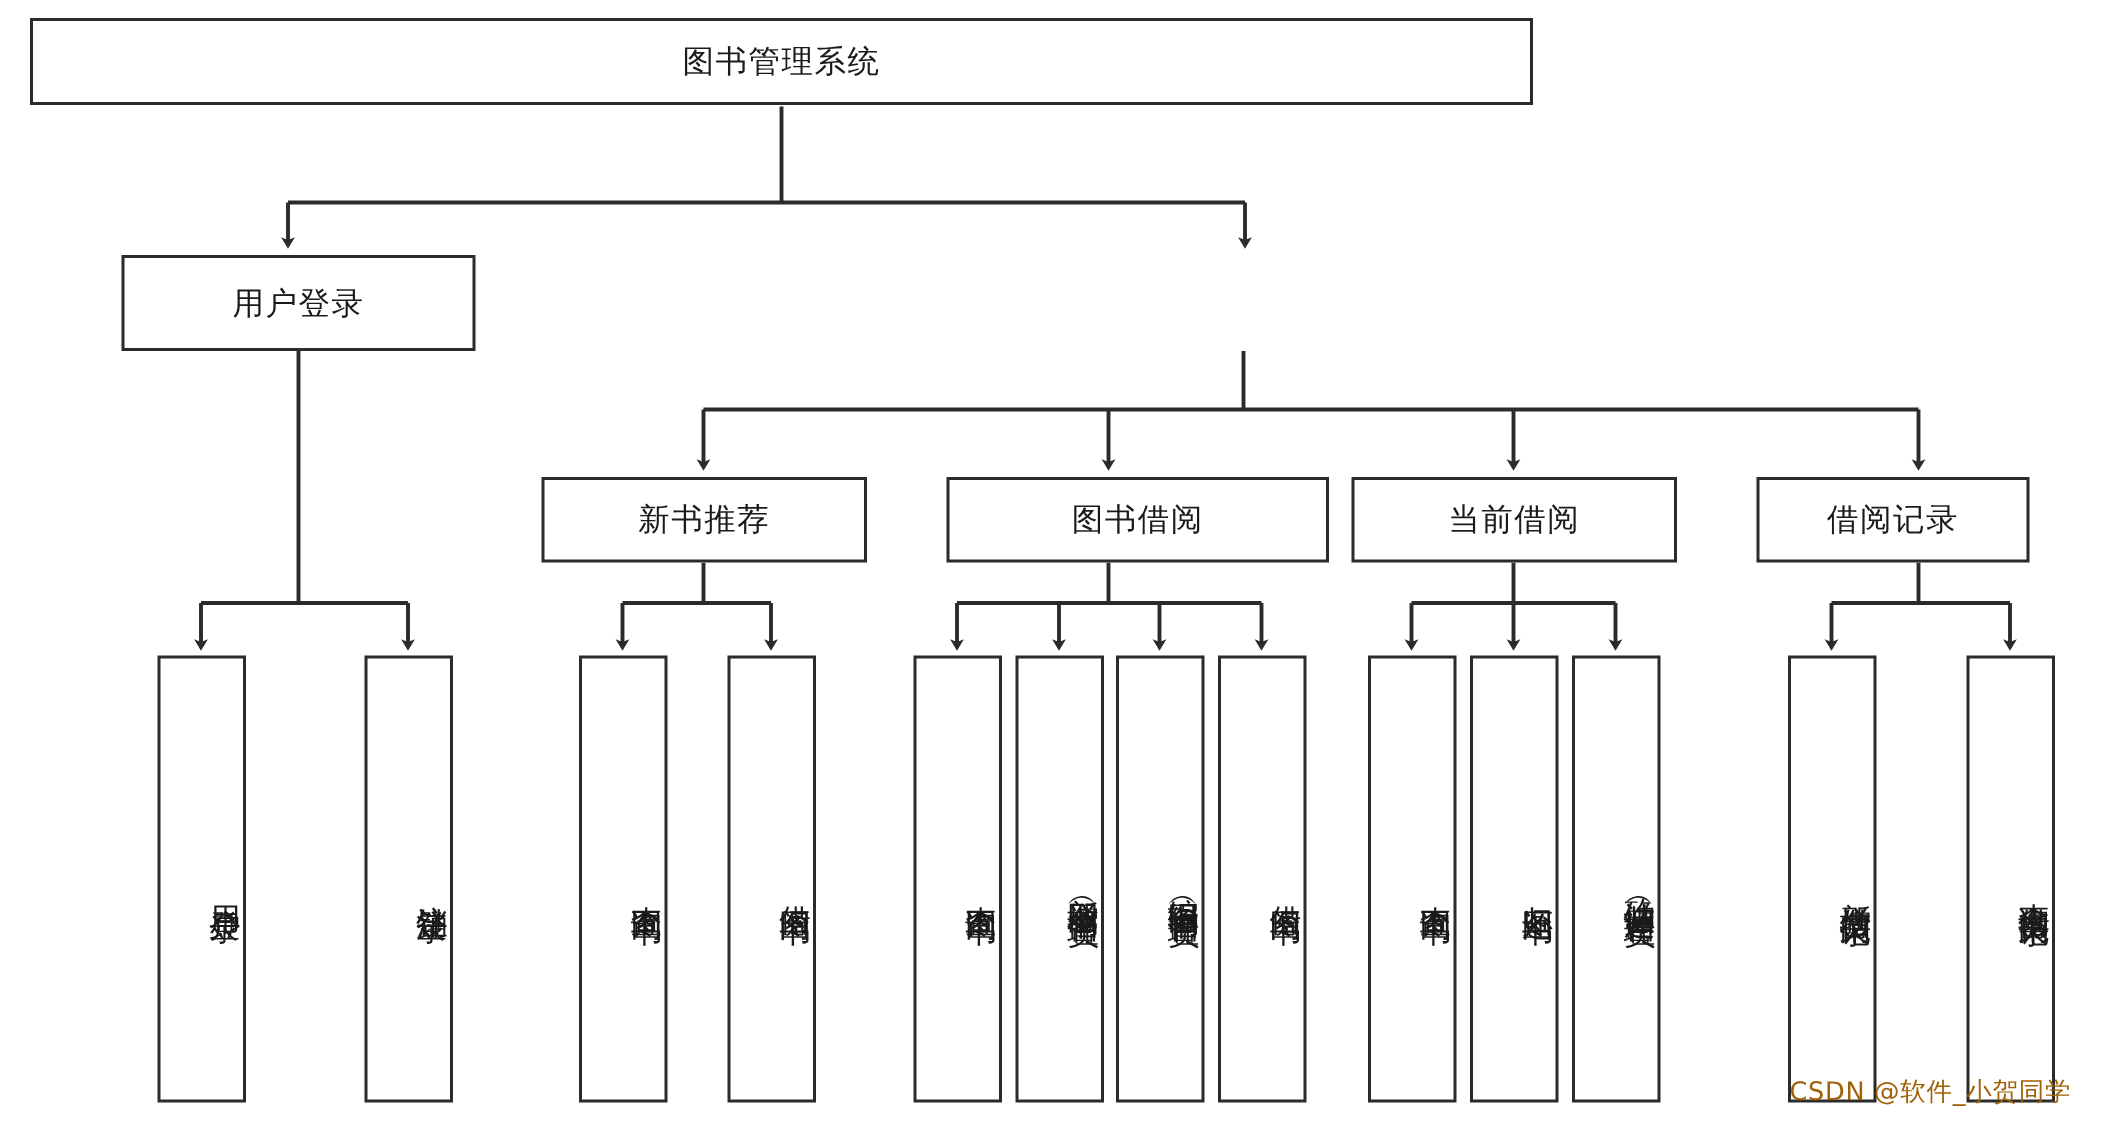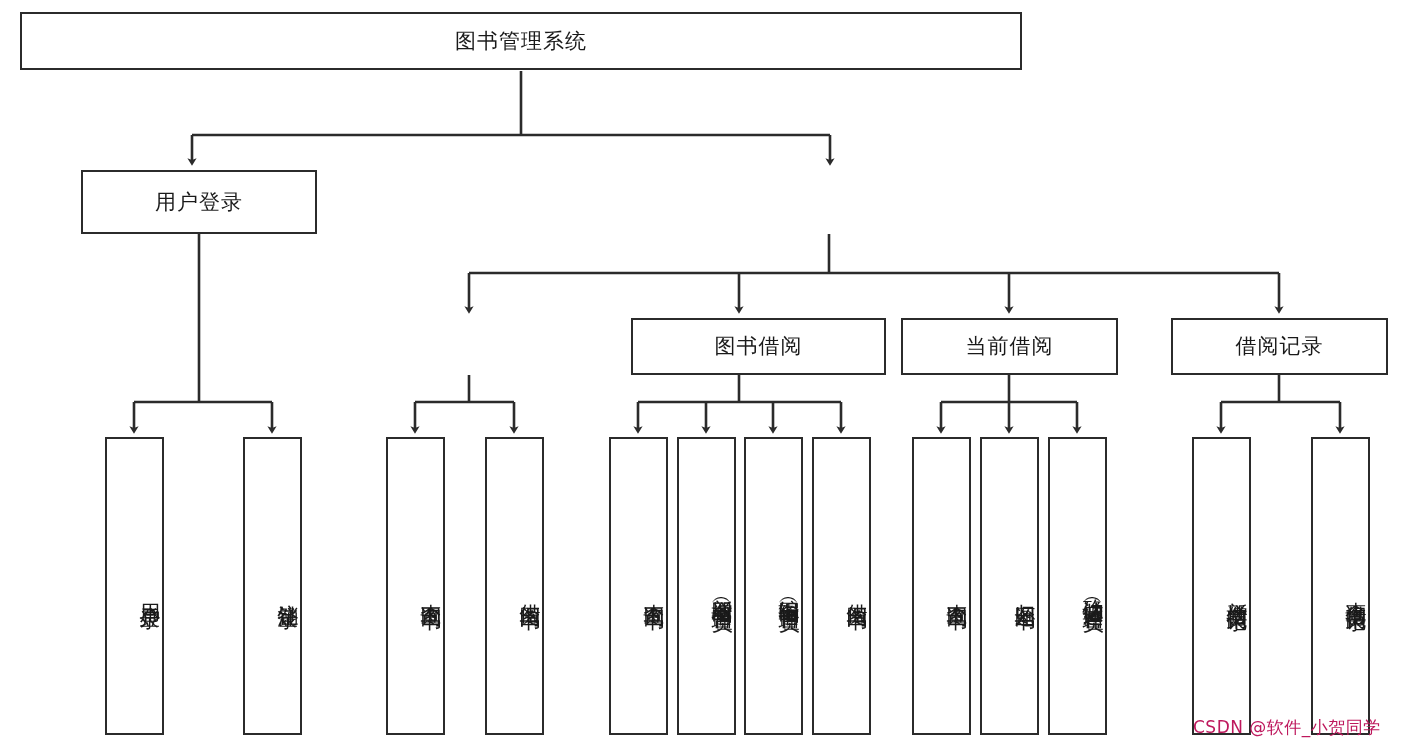--- a/index.html
+++ b/index.html
@@ -55,21 +55,21 @@
     padding-top: 10px;
     letter-spacing: 2px;
   }
   .node.v .vtext {
     writing-mode: vertical-rl;
     text-orientation: upright;
     display: block;
   }
   .watermark {
     position: absolute;
-    color: #be185d;
+    color: #a16207;
     font-size: 17px;
     white-space: nowrap;
     letter-spacing: 0.5px;
     text-align: right;
   }
 </style>
 </head>
 <body>
 
 <div id="canvas">
@@ -125,27 +125,30 @@
   </svg>
 
   <div class="node root" style="left:20px; top:12px; width:1002px; height:58px;">
     <span>图书管理系统</span>
   </div>
 
   <div class="node h" style="left:81px; top:170px; width:236px; height:64px;">
     <span>用户登录</span>
   </div>
 
+  <div class="node h" style="left:361px; top:318px; width:217px; height:57px;">
+    <span>新书推荐</span>
+  </div>
   <div class="node h" style="left:631px; top:318px; width:255px; height:57px;">
     <span>图书借阅</span>
   </div>
   <div class="node h" style="left:901px; top:318px; width:217px; height:57px;">
     <span>当前借阅</span>
   </div>
-  <div class="node h" style="left:1171px; top:318px; width:217px; height:57px;">
+  <div class="node h" style="left:1171px; top:318px; width:182px; height:57px;">
     <span>借阅记录</span>
   </div>
 
   <div class="node v" style="left:105px; top:437px; width:59px; height:298px;">
     <span class="vtext">用户登录</span>
   </div>
   <div class="node v" style="left:243px; top:437px; width:59px; height:298px;">
     <span class="vtext">注销登录</span>
   </div>
 

